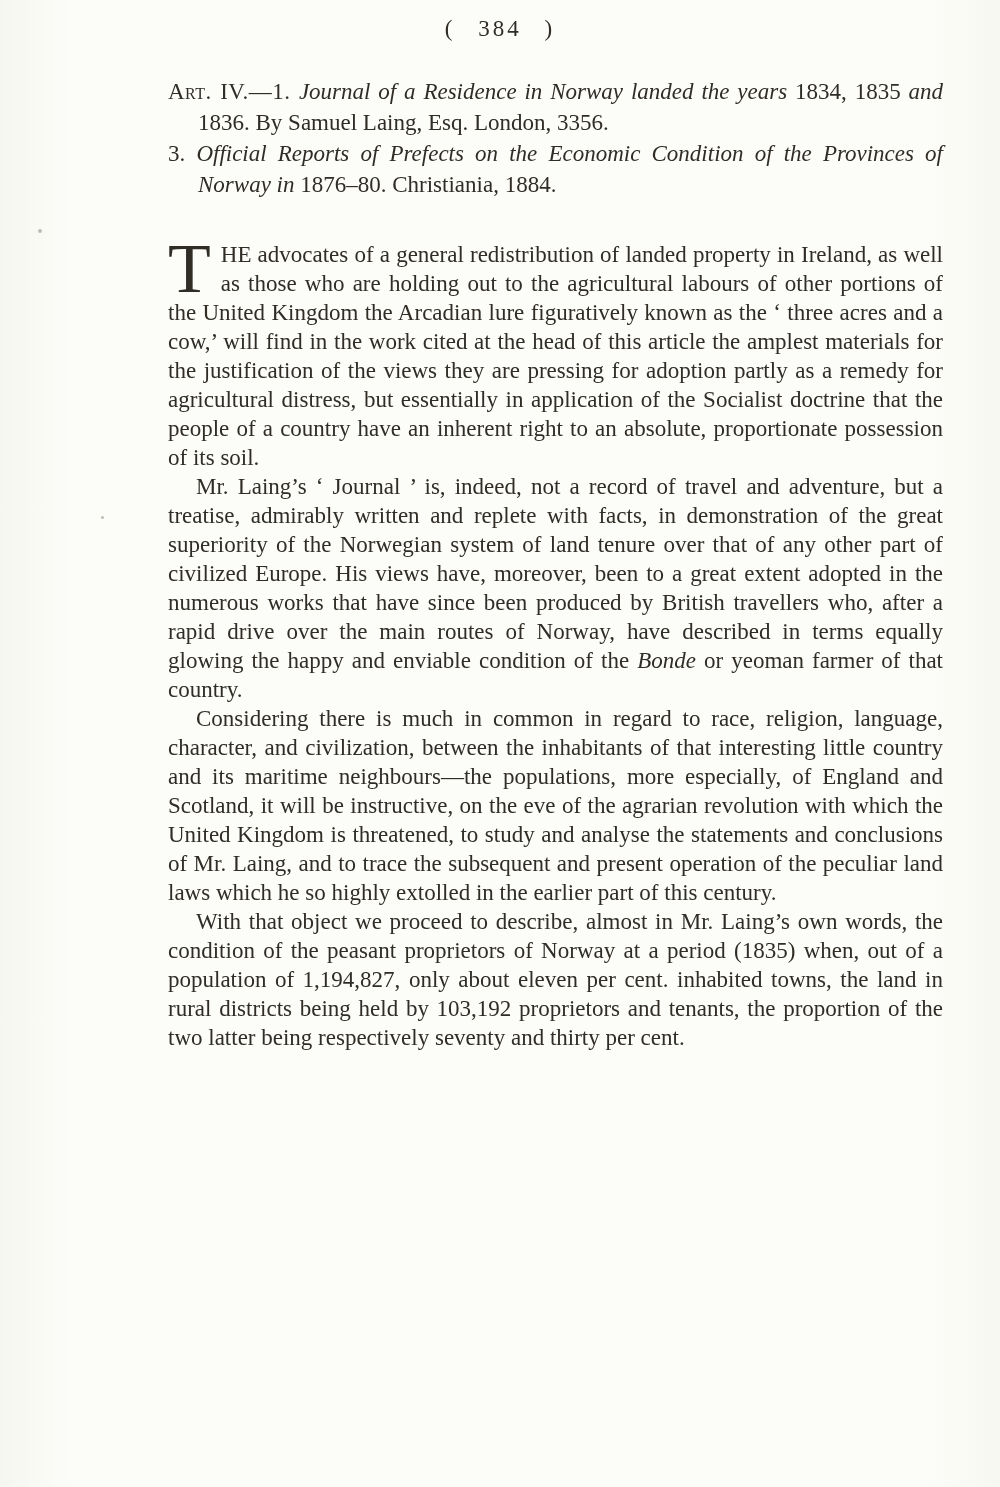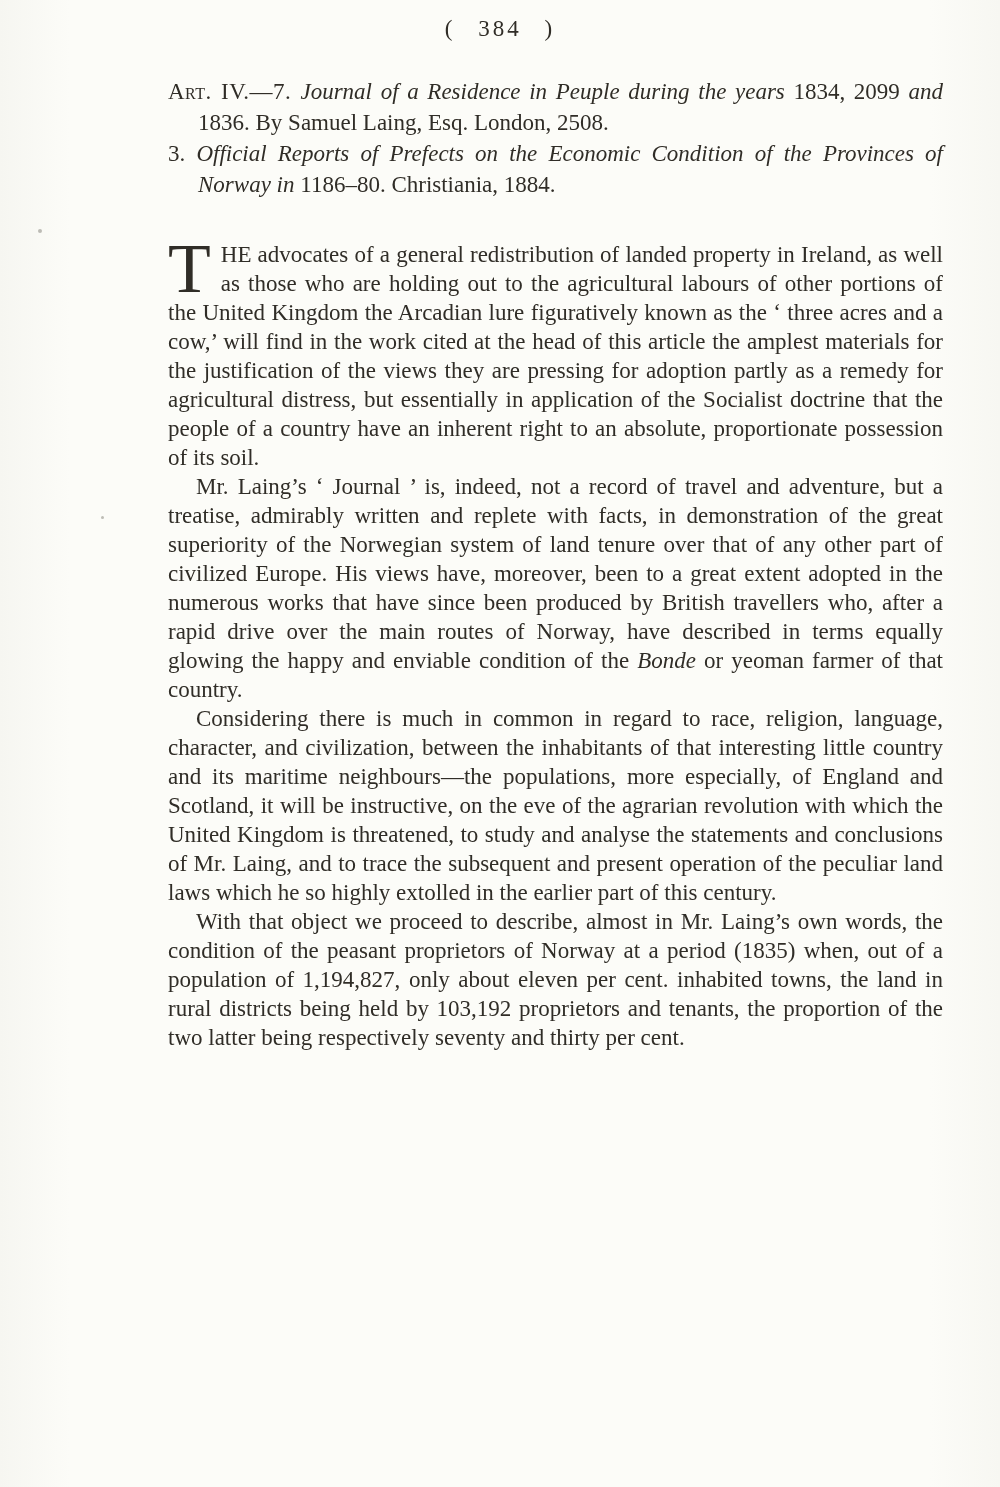--- a/index.html
+++ b/index.html
@@ -60,22 +60,22 @@
 <body>
 
 <div class="page">
 
   <div class="speck speck-1"></div>
   <div class="speck speck-2"></div>
 
   <div class="page-number">( 384 )</div>
 
   <div class="heading">
-    <p class="entry"><span class="sc">Art. IV.—7. </span><span class="it">Journal of a Residence in Peuple during the years </span><span>1834, 2099 </span><span class="it">and </span><span>1836.  By Samuel Laing, Esq.  London, 2508.</span></p>
-    <p class="entry"><span>3. </span><span class="it">Official Reports of Prefects on the Economic Condition of the Provinces of Norway in </span><span>1186–80.  Christiania, 1884.</span></p>
+    <p class="entry"><span class="sc">Art. IV.—1. </span><span class="it">Journal of a Residence in Norway landed the years </span><span>1834, 1835 </span><span class="it">and </span><span>1836.  By Samuel Laing, Esq.  London, 3356.</span></p>
+    <p class="entry"><span>3. </span><span class="it">Official Reports of Prefects on the Economic Condition of the Provinces of Norway in </span><span>1876–80.  Christiania, 1884.</span></p>
   </div>
 
   <div class="body-text">
     <p class="para">
       <span class="dropcap">T</span><span>HE advocates of a general redistribution of landed property in Ireland, as well as those who are holding out to the agricultural labours of other portions of the United Kingdom the Arcadian lure figuratively known as the ‘ three acres and a cow,’ will find in the work cited at the head of this article the amplest materials for the justification of the views they are pressing for adoption partly as a remedy for agricultural distress, but essentially in application of the Socialist doctrine that the people of a country have an inherent right to an absolute, proportionate possession of its soil.</span>
     </p>
     <p class="para indent"><span>Mr. Laing’s ‘ Journal ’ is, indeed, not a record of travel and adventure, but a treatise, admirably written and replete with facts, in demonstration of the great superiority of the Norwegian system of land tenure over that of any other part of civilized Europe.  His views have, moreover, been to a great extent adopted in the numerous works that have since been produced by British travellers who, after a rapid drive over the main routes of Norway, have described in terms equally glowing the happy and enviable condition of the </span><span class="it">Bonde</span><span> or yeoman farmer of that country.</span></p>
     <p class="para indent">Considering there is much in common in regard to race, religion, language, character, and civilization, between the inhabitants of that interesting little country and its maritime neighbours—the populations, more especially, of England and Scotland, it will be instructive, on the eve of the agrarian revolution with which the United Kingdom is threatened, to study and analyse the statements and conclusions of Mr. Laing, and to trace the subsequent and present operation of the peculiar land laws which he so highly extolled in the earlier part of this century.</p>
     <p class="para indent">With that object we proceed to describe, almost in Mr. Laing’s own words, the condition of the peasant proprietors of Norway at a period (1835) when, out of a population of 1,194,827, only about eleven per cent. inhabited towns, the land in rural districts being held by 103,192 proprietors and tenants, the proportion of the two latter being respectively seventy and thirty per cent.</p>
   </div>

